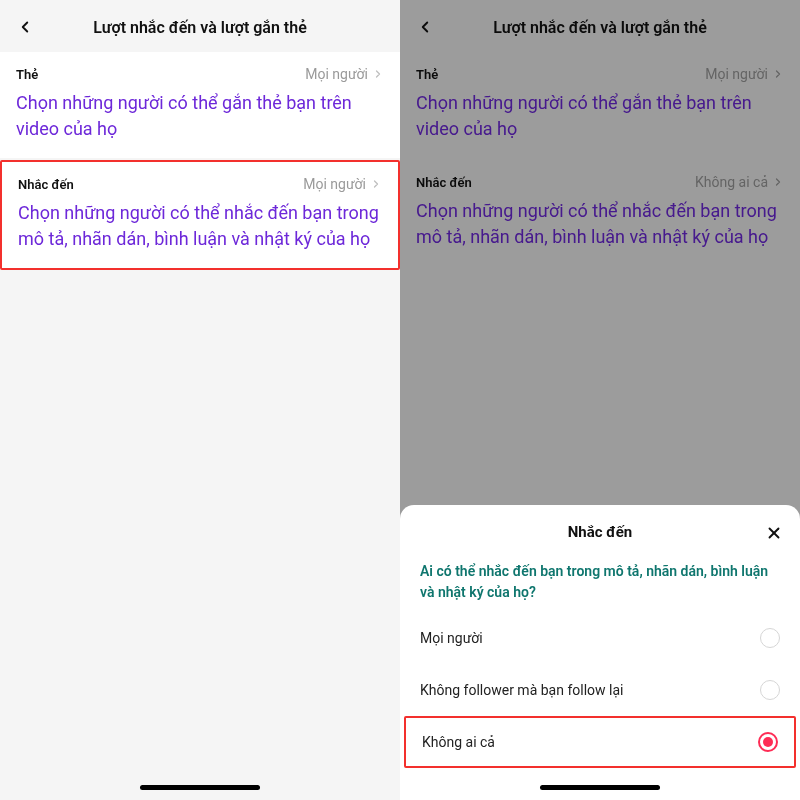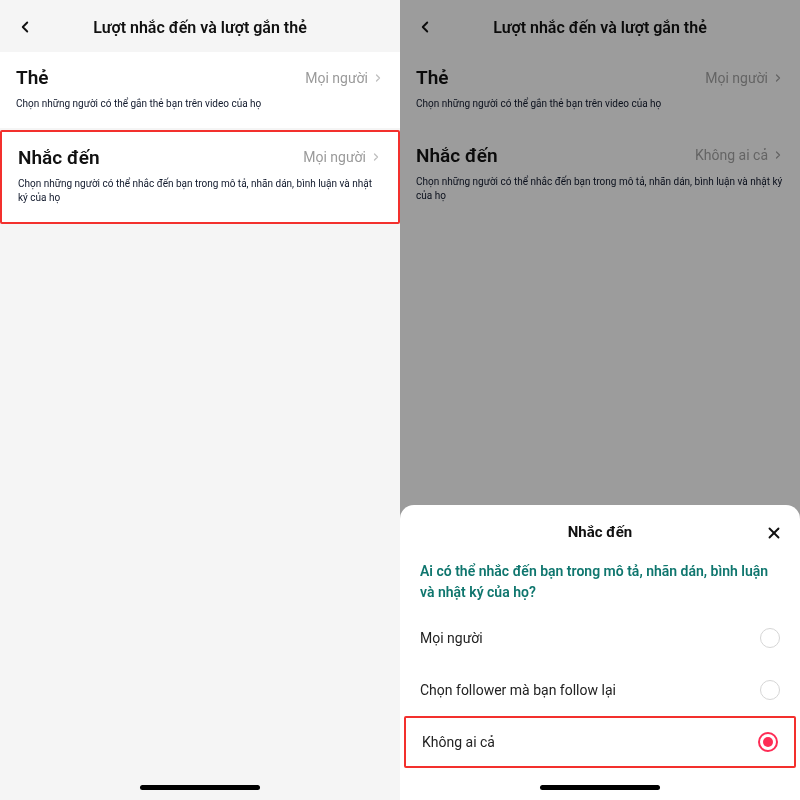--- a/index.html
+++ b/index.html
@@ -50,36 +50,36 @@
       background: #fff;
       padding: 14px 16px 16px 16px;
     }
     .section + .section { margin-top: 2px; }
     .row {
       display: flex;
       align-items: center;
       justify-content: space-between;
     }
     .row-title {
-      font-size: 19px;
+      font-size: 13px;
       font-weight: 600;
       color: #111;
     }
     .row-value {
       display: flex;
       align-items: center;
       gap: 4px;
       color: #9a9a9a;
       font-size: 14px;
     }
     .chevron svg { width: 12px; height: 12px; display: block; }
     .desc {
       margin-top: 8px;
-      font-size: 10px;
-      color: #0f172a;
+      font-size: 18px;
+      color: #6d28d9;
       line-height: 1.45;
     }
 
     .highlight {
       border: 2px solid #f3302d;
       border-radius: 2px;
     }
 
     .home-indicator {
       position: absolute;
@@ -279,21 +279,21 @@
           </svg>
       </div>
     </div>
     <div class="sheet-question">Ai có thể nhắc đến bạn trong mô tả, nhãn dán, bình luận và nhật ký của họ?</div>
 
     <div class="option">
       <div class="option-label">Mọi người</div>
       <div class="radio"></div>
     </div>
     <div class="option">
-      <div class="option-label">Chọn follower mà bạn follow lại</div>
+      <div class="option-label">Không follower mà bạn follow lại</div>
       <div class="radio"></div>
     </div>
     <div class="option highlight-row">
       <div class="option-label">Không ai cả</div>
       <div class="radio selected"></div>
     </div>
   </div>
 
   <div class="home-indicator"></div>
 </div>

